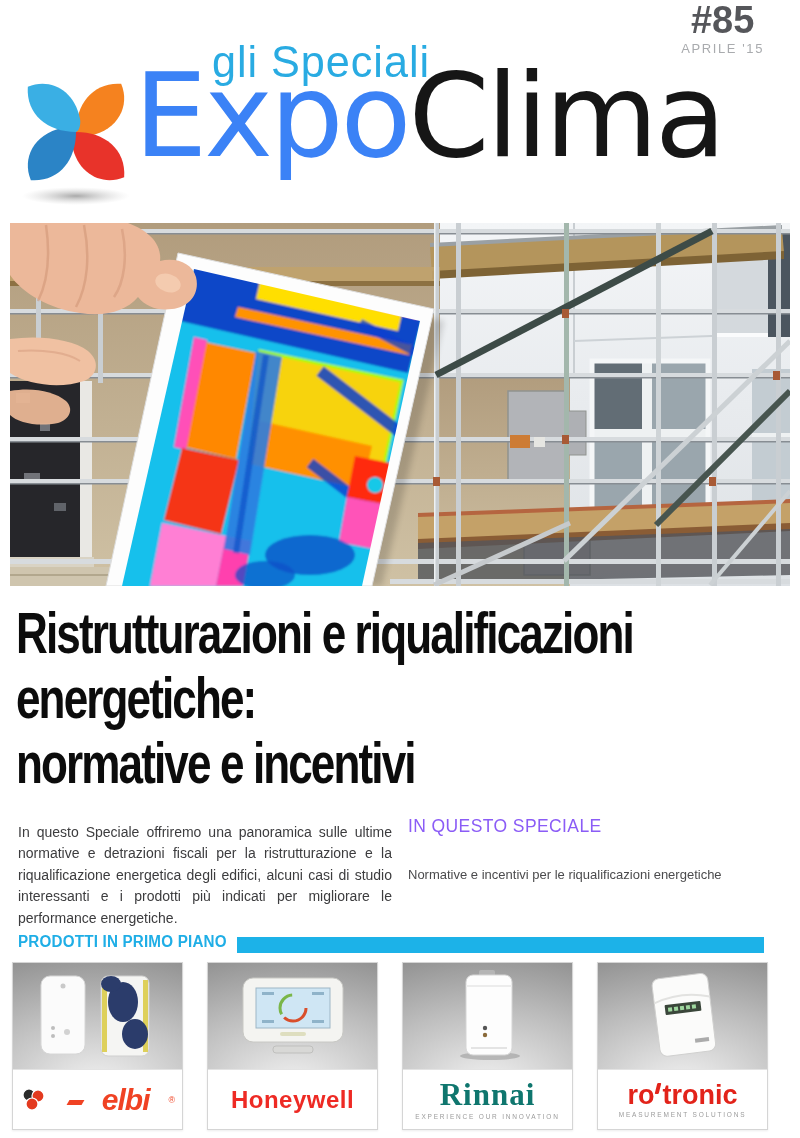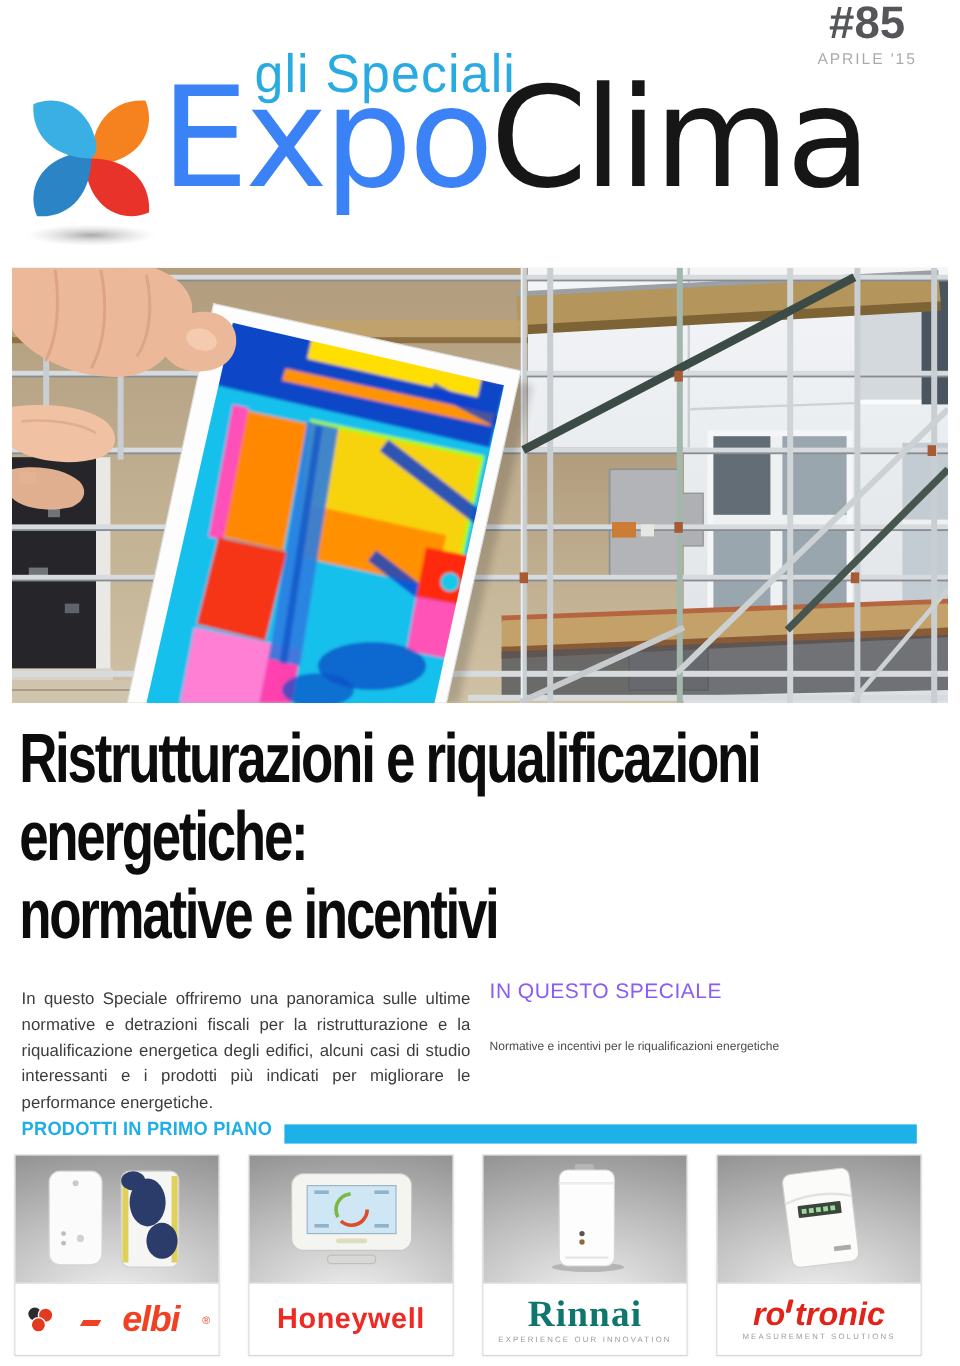--- a/index.html
+++ b/index.html
@@ -39,21 +39,21 @@
     transform:scaleX(.76);transform-origin:0 50%;white-space:nowrap;
   }
 
   
   .intro{
     position:absolute;left:18px;top:822px;width:374px;
     font-size:14px;line-height:1.53;color:#3c3c3e;text-align:justify;
   }
   .special{position:absolute;left:408px;top:816px;width:372px;}
   .special-heading{font-size:17.5px;font-weight:400;color:#8b5cf6;letter-spacing:.4px;margin:0 0 9px 0;}
-  .special-item{font-size:10px;line-height:1.5;color:#4b4b4d;margin-bottom:3px;margin-top:28px;}
+  .special-item{font-size:13px;line-height:1.5;color:#4b4b4d;margin-bottom:3px;margin-top:28px;}
 
   
   .products-row{position:absolute;left:18px;top:933px;width:764px;height:20px;}
   .products-heading{
     position:absolute;left:0;top:0;font-size:16px;font-weight:700;
     color:#1FAEE6;letter-spacing:.2px;transform:scaleX(.95);transform-origin:0 0;white-space:nowrap;
   }
   .products-bar{position:absolute;left:219px;top:4px;width:527px;height:16px;background:#1CB2E8;}
 
   .cards{
@@ -73,21 +73,21 @@
   .logo-elbi .name{font-size:30px;font-weight:800;font-style:italic;letter-spacing:-1px;line-height:30px;}
   .reg{font-size:9px;vertical-align:top;line-height:10px;margin-left:1px;}
 
   .logo-honeywell{font-size:24px;font-weight:800;color:#EE2A24;letter-spacing:.5px;}
 
   .logo-rinnai{text-align:center;}
   .logo-rinnai .name{font-family:"Liberation Serif",serif;font-size:31px;font-weight:800;color:#0f766e;letter-spacing:1px;line-height:30px;}
   .tagline{font-size:6.5px;color:#9b9b9b;letter-spacing:1.8px;margin-top:3px;white-space:nowrap;}
 
   .logo-rotronic{text-align:center;color:#E2231A;}
-  .rotronic-name{display:flex;align-items:flex-start;justify-content:center;font-size:27px;font-weight:800;line-height:26px;font-style:italic;}
+  .rotronic-name{display:flex;align-items:flex-start;justify-content:center;font-size:27px;font-weight:800;line-height:26px;}
   .rotronic-tick{width:4px;height:11px;background:#E2231A;margin:1px 2px 0 2px;transform:skewX(-14deg);border-radius:1px;}
 </style>
 </head>
 <body>
 
 <div id="page">
 
   <div class="logo-wrap">
     <svg width="130" height="136" viewBox="0 0 130 136">
       <defs>

